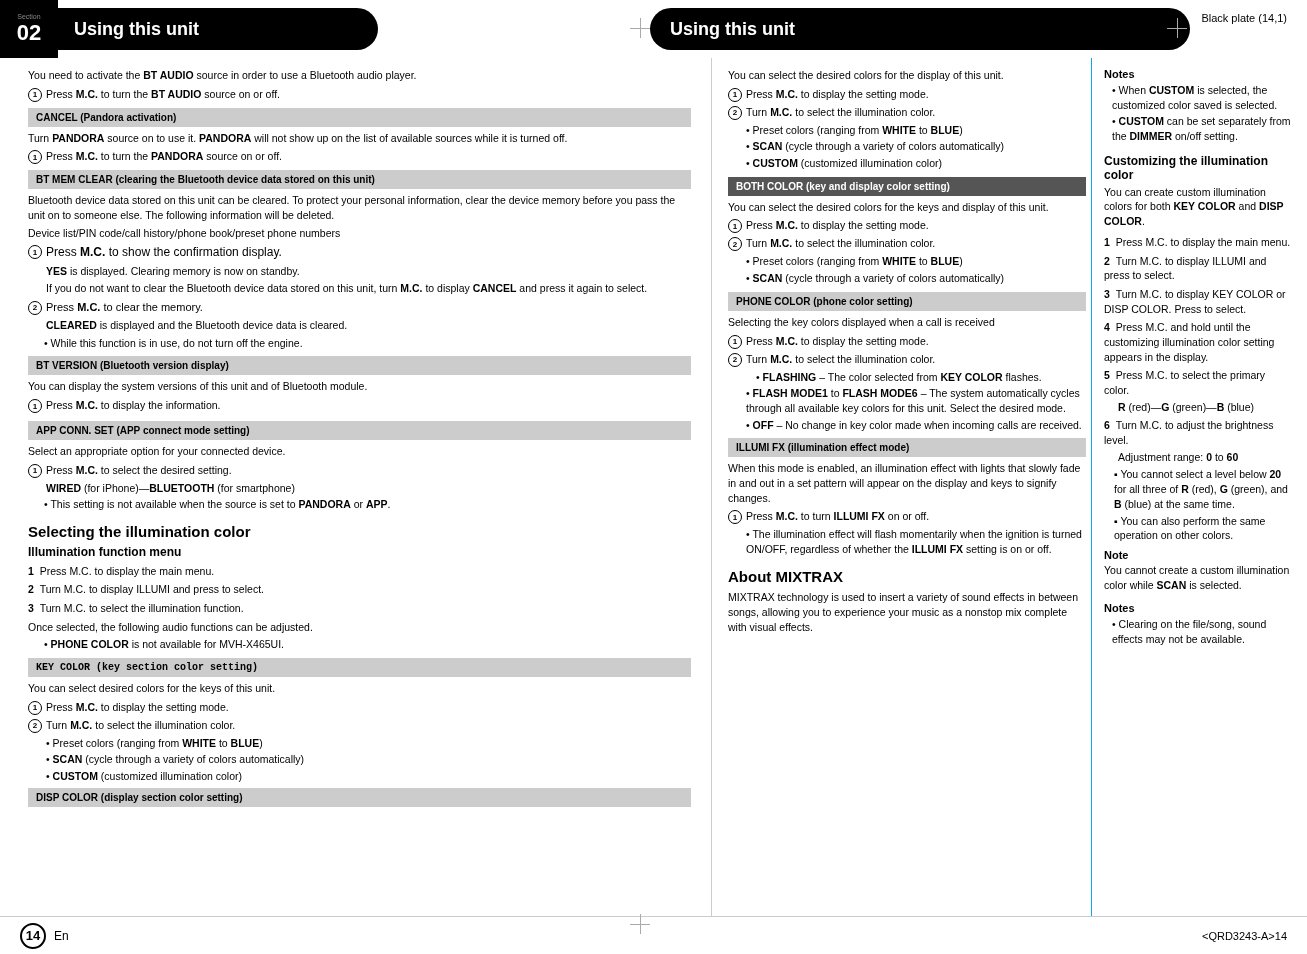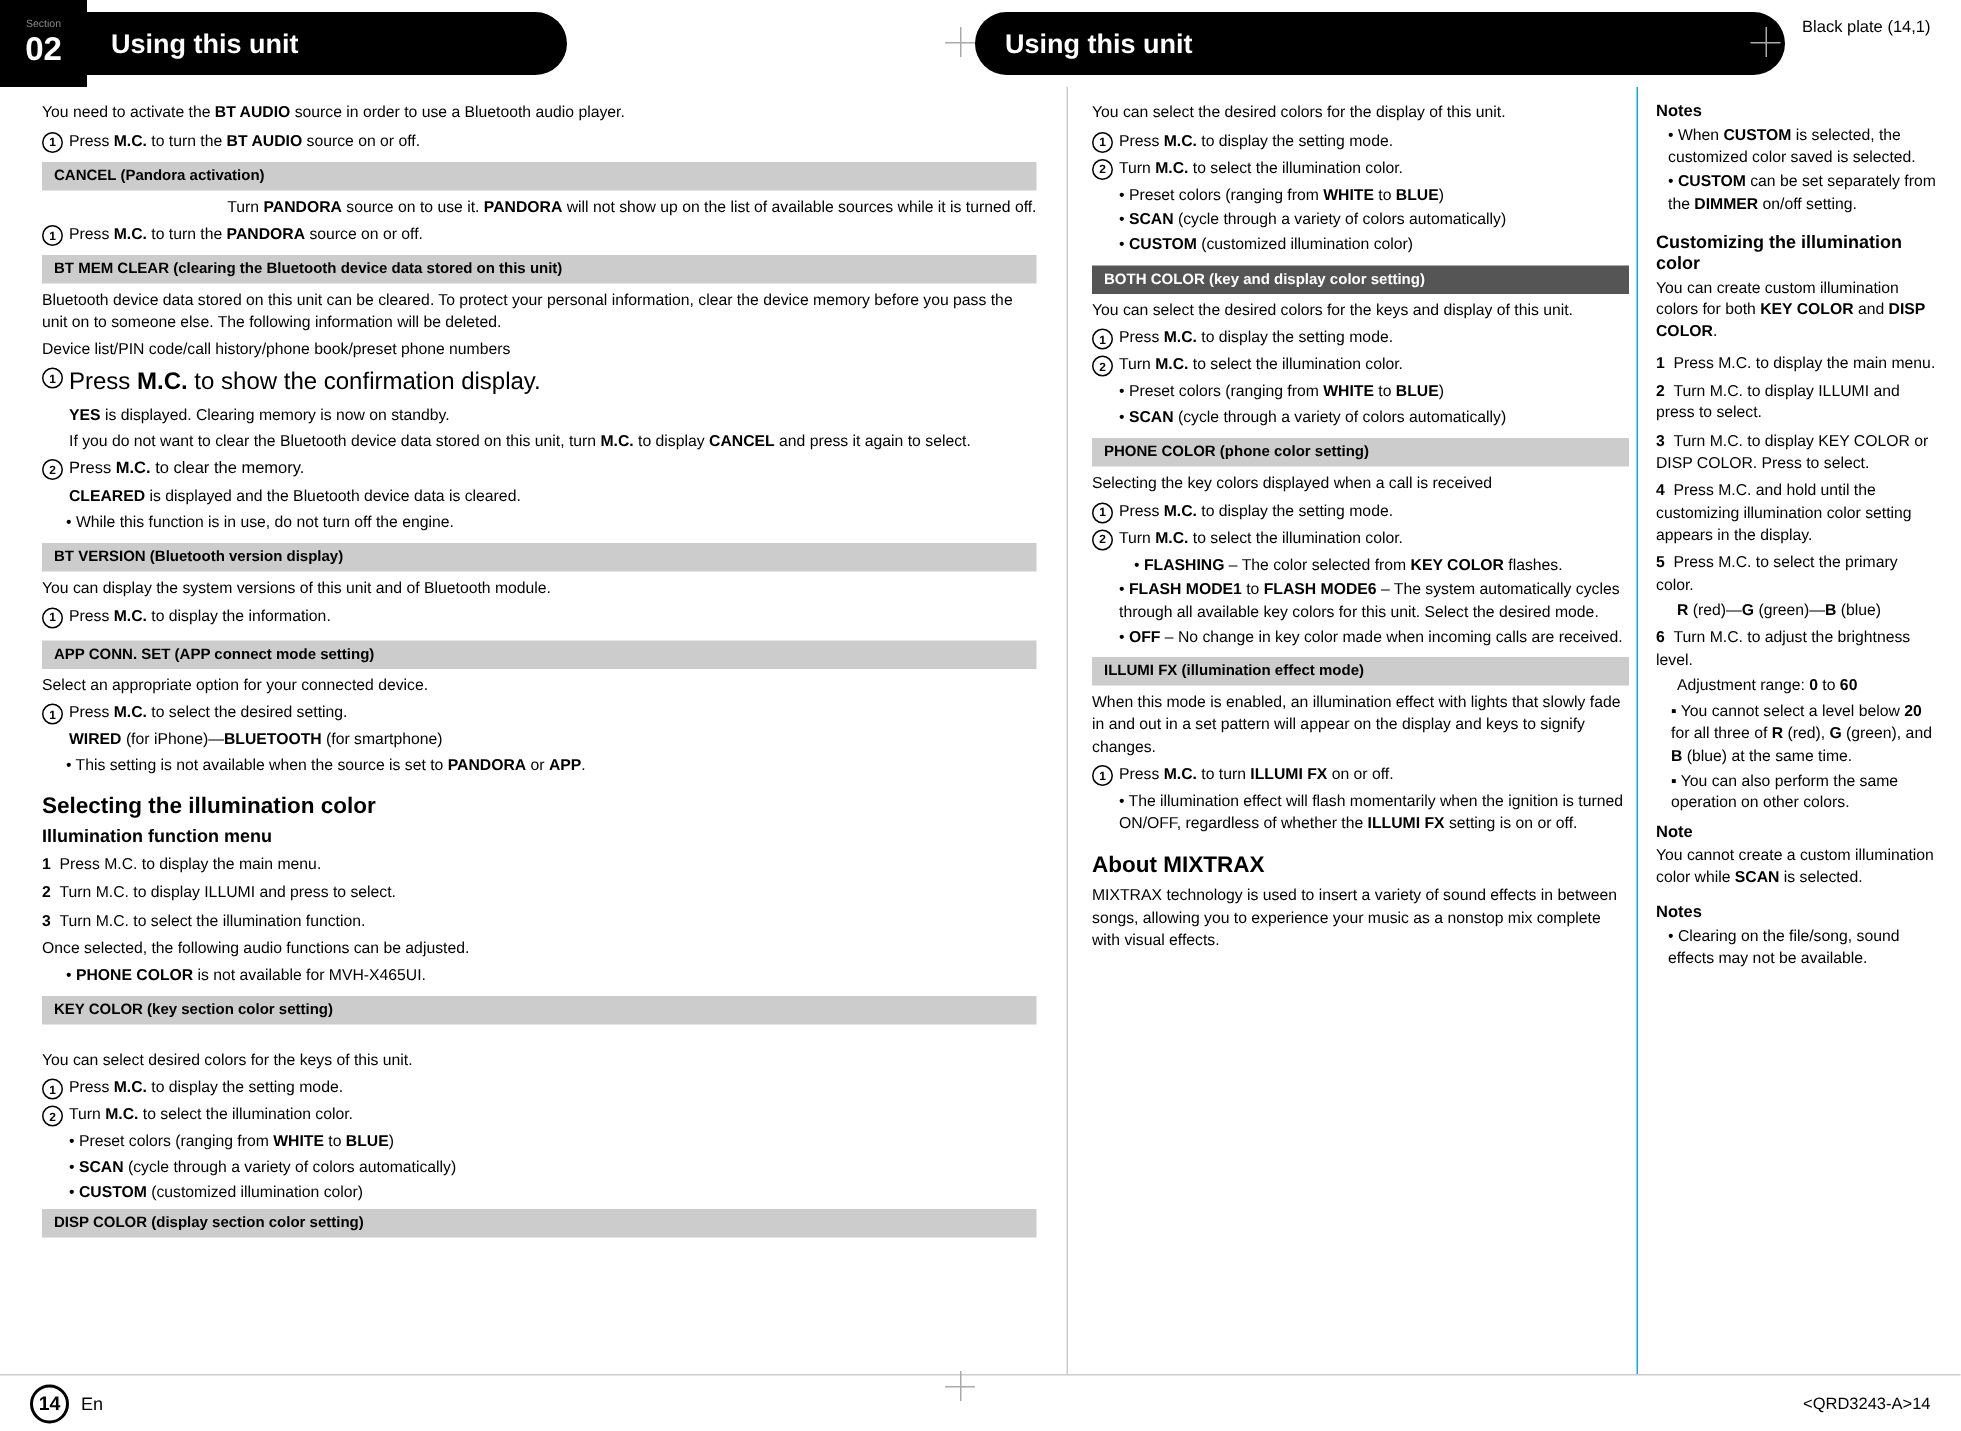--- a/index.html
+++ b/index.html
@@ -75,32 +75,32 @@
 
   <div style="width:712px;padding:10px 20px 10px 28px;border-right:1px solid #ccc;overflow:hidden;">
 
     <p style="font-size:10.5px;line-height:1.4;margin-bottom:4px;">You need to activate the <strong>BT AUDIO</strong> source in order to use a Bluetooth audio player.</p>
     <div class="step-line" style="display:flex;align-items:flex-start;margin-bottom:4px;">
       <span style="width:14px;height:14px;border:1px solid #000;border-radius:50%;display:inline-flex;align-items:center;justify-content:center;font-size:8px;font-weight:bold;flex-shrink:0;margin-right:4px;margin-top:1px;">1</span>
       <span style="font-size:10.5px;line-height:1.4;">Press <strong>M.C.</strong> to turn the <strong>BT AUDIO</strong> source on or off.</span>
     </div>
 
     <div style="background:#ccc;padding:4px 8px;margin:6px 0 4px 0;font-size:10px;font-weight:bold;"><span>CANCEL (Pandora activation)</span></div>
-    <p style="font-size:10.5px;line-height:1.4;margin-bottom:4px;text-align:right;">Turn <strong>PANDORA</strong> source on to use it. <strong>PANDORA</strong> will not show up on the list of available sources while it is turned off.</p>
+    <p style="font-size:10.5px;line-height:1.4;margin-bottom:4px;">Turn <strong>PANDORA</strong> source on to use it. <strong>PANDORA</strong> will not show up on the list of available sources while it is turned off.</p>
     <div style="display:flex;align-items:flex-start;margin-bottom:4px;">
       <span style="width:14px;height:14px;border:1px solid #000;border-radius:50%;display:inline-flex;align-items:center;justify-content:center;font-size:8px;font-weight:bold;flex-shrink:0;margin-right:4px;margin-top:1px;">1</span>
       <span style="font-size:10.5px;line-height:1.4;">Press <strong>M.C.</strong> to turn the <strong>PANDORA</strong> source on or off.</span>
     </div>
 
     <div style="background:#ccc;padding:4px 8px;margin:6px 0 4px 0;font-size:10px;font-weight:bold;">BT MEM CLEAR (clearing the Bluetooth device data stored on this unit)</div>
     <p style="font-size:10.5px;line-height:1.4;margin-bottom:3px;">Bluetooth device data stored on this unit can be cleared. To protect your personal information, clear the device memory before you pass the unit on to someone else. The following information will be deleted.</p>
     <p style="font-size:10.5px;line-height:1.4;margin-bottom:4px;">Device list/PIN code/call history/phone book/preset phone numbers</p>
     <div style="display:flex;align-items:flex-start;margin-bottom:3px;">
       <span style="width:14px;height:14px;border:1px solid #000;border-radius:50%;display:inline-flex;align-items:center;justify-content:center;font-size:8px;font-weight:bold;flex-shrink:0;margin-right:4px;margin-top:1px;">1</span>
-      <span style="font-size:16px;line-height:1.4;text-align:right;">Press <strong>M.C.</strong> to show the confirmation display.</span>
+      <span style="font-size:12px;line-height:1.4;text-align:right;">Press <strong>M.C.</strong> to show the confirmation display.</span>
     </div>
     <p style="font-size:10.5px;line-height:1.4;margin-left:18px;margin-bottom:2px;"><strong>YES</strong> is displayed. Clearing memory is now on standby.</p>
     <p style="font-size:10.5px;line-height:1.4;margin-left:18px;margin-bottom:4px;">If you do not want to clear the Bluetooth device data stored on this unit, turn <strong>M.C.</strong> to display <strong>CANCEL</strong> and press it again to select.</p>
     <div style="display:flex;align-items:flex-start;margin-bottom:3px;">
       <span style="width:14px;height:14px;border:1px solid #000;border-radius:50%;display:inline-flex;align-items:center;justify-content:center;font-size:8px;font-weight:bold;flex-shrink:0;margin-right:4px;margin-top:1px;">2</span>
       <span style="font-size:11px;line-height:1.4;">Press <strong>M.C.</strong> to clear the memory.</span>
     </div>
     <p style="font-size:10.5px;line-height:1.4;margin-left:18px;margin-bottom:3px;"><strong>CLEARED</strong> is displayed and the Bluetooth device data is cleared.</p>
     <div style="font-size:10.5px;line-height:1.4;margin-left:16px;margin-bottom:6px;">• While this function is in use, do not turn off the engine.</div>
 
@@ -123,21 +123,21 @@
     <h2 style="font-size:15px;font-weight:bold;margin:8px 0 3px 0;">Selecting the illumination color</h2>
     <h3 style="font-size:12px;font-weight:bold;margin:3px 0 5px 0;">Illumination function menu</h3>
 
     <div style="margin-bottom:4px;font-size:10.5px;line-height:1.4;"><strong>1</strong> &nbsp;<span>Press M.C. to display the main menu.</span></div>
     <div style="margin-bottom:4px;font-size:10.5px;line-height:1.4;"><strong>2</strong> &nbsp;<span>Turn M.C. to display ILLUMI and press to select.</span></div>
     <div style="margin-bottom:4px;font-size:10.5px;line-height:1.4;"><strong>3</strong> &nbsp;<span>Turn M.C. to select the illumination function.</span></div>
 
     <p style="font-size:10.5px;line-height:1.4;margin-bottom:3px;">Once selected, the following audio functions can be adjusted.</p>
     <div style="font-size:10.5px;line-height:1.4;margin-left:16px;margin-bottom:6px;">• <strong>PHONE COLOR</strong> is not available for MVH-X465UI.</div>
 
-    <div style="background:#ccc;padding:4px 8px;margin:6px 0 17px 0;font-size:10px;font-weight:bold;"><strong>KEY COLOR</strong> (key section color setting)</div>
+    <div style="background:#ccc;padding:4px 8px;margin:6px 0 4px 0;font-size:10px;font-weight:bold;font-family:Liberation Mono, monospace;"><strong>KEY COLOR</strong> (key section color setting)</div>
     <p style="font-size:10.5px;line-height:1.4;margin-bottom:4px;">You can select desired colors for the keys of this unit.</p>
     <div style="display:flex;align-items:flex-start;margin-bottom:3px;">
       <span style="width:14px;height:14px;border:1px solid #000;border-radius:50%;display:inline-flex;align-items:center;justify-content:center;font-size:8px;font-weight:bold;flex-shrink:0;margin-right:4px;margin-top:1px;">1</span>
       <span style="font-size:10.5px;line-height:1.4;">Press <strong>M.C.</strong> to display the setting mode.</span>
     </div>
     <div style="display:flex;align-items:flex-start;margin-bottom:3px;">
       <span style="width:14px;height:14px;border:1px solid #000;border-radius:50%;display:inline-flex;align-items:center;justify-content:center;font-size:8px;font-weight:bold;flex-shrink:0;margin-right:4px;margin-top:1px;">2</span>
       <span style="font-size:10.5px;line-height:1.4;">Turn <strong>M.C.</strong> to select the illumination color.</span>
     </div>
     <div style="font-size:10.5px;line-height:1.4;margin-left:18px;margin-bottom:2px;">• Preset colors (ranging from <strong>WHITE</strong> to <strong>BLUE</strong>)</div>

